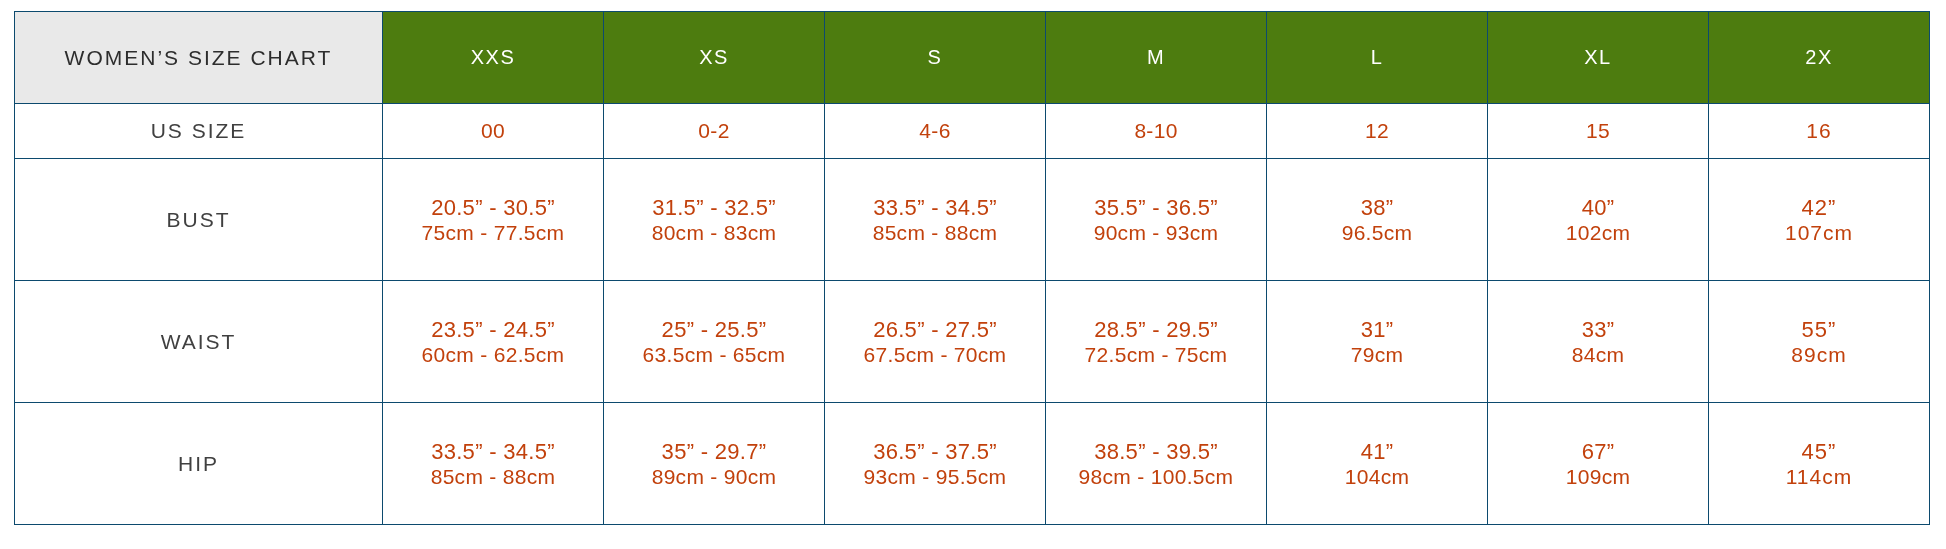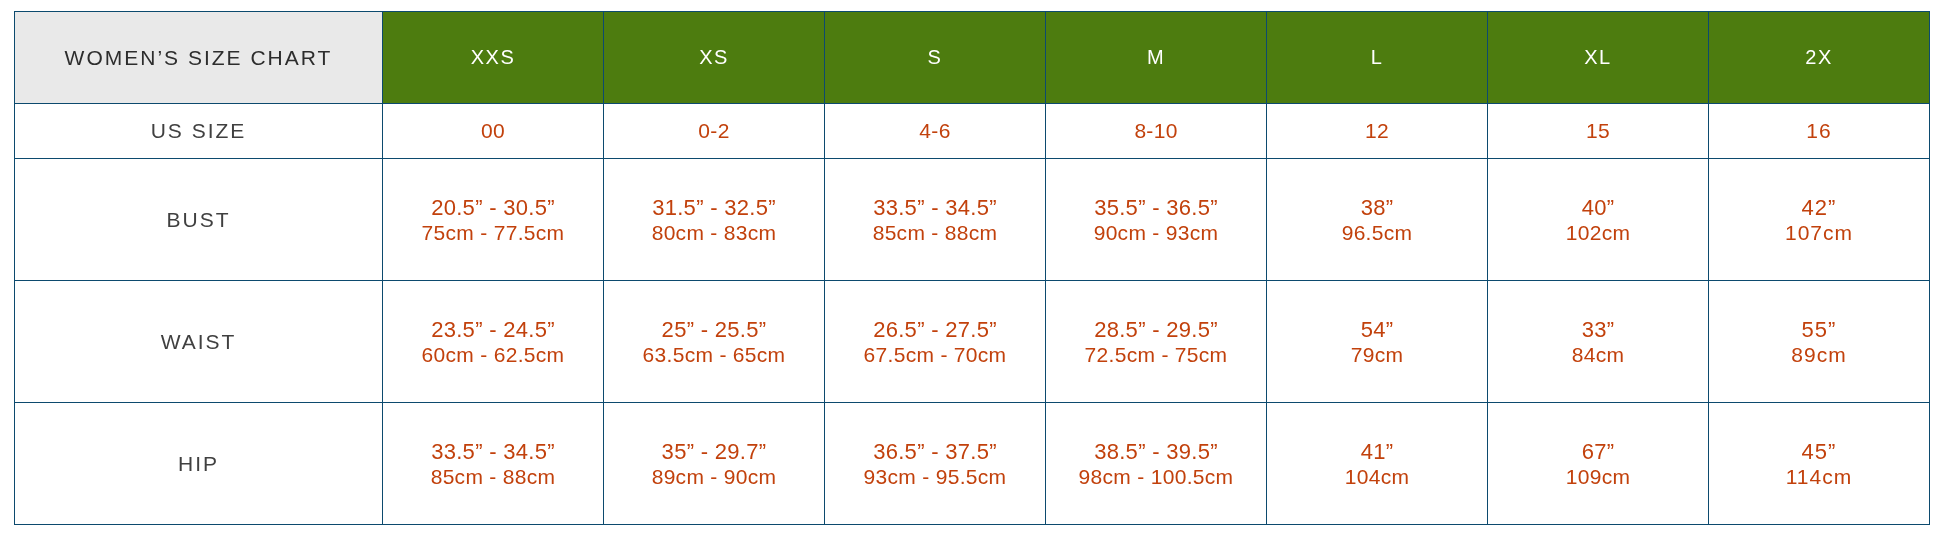--- a/index.html
+++ b/index.html
@@ -152,21 +152,21 @@
       </td>
       <td class="data-cell">
         <div class="line-in">26.5” - 27.5”</div>
         <div class="line-cm">67.5cm - 70cm</div>
       </td>
       <td class="data-cell">
         <div class="line-in">28.5” - 29.5”</div>
         <div class="line-cm">72.5cm - 75cm</div>
       </td>
       <td class="data-cell">
-        <div class="line-in">54”</div>
+        <div class="line-in">31”</div>
         <div class="line-cm">79cm</div>
       </td>
       <td class="data-cell">
         <div class="line-in">33”</div>
         <div class="line-cm">84cm</div>
       </td>
       <td class="data-cell alt">
         <div class="line-in">55”</div>
         <div class="line-cm">89cm</div>
       </td>

